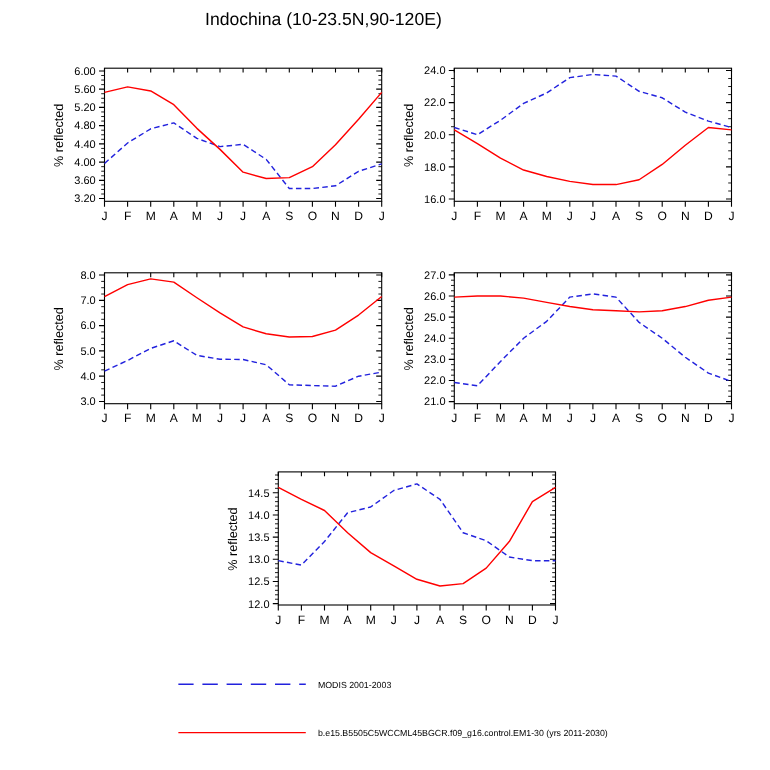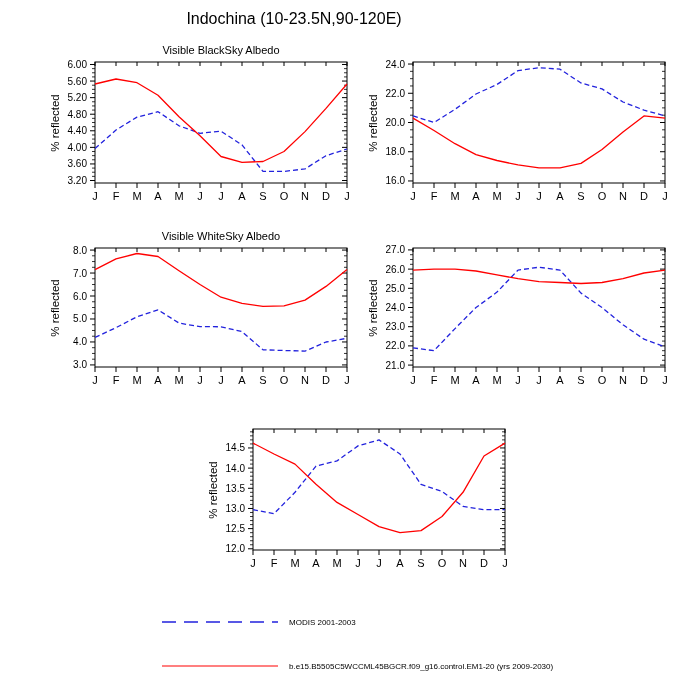--- a/index.html
+++ b/index.html
@@ -26,21 +26,20 @@
   .plot .month-label{font-size:11px;}
   .legend-row{position:absolute;left:162px;display:flex;align-items:center;gap:10px;text-align:right;}
   .legend-label{font-size:8px;white-space:nowrap;}
 </style>
 </head>
 <body>
 
 <div class="figure-title">Indochina (10-23.5N,90-120E)</div>
 
 <div class="chart" style="left:43px;top:42px;">
-  <div class="chart-title">Visible BlackSky Albedo</div>
   <div class="chart-ylabel" style="width: 121px; left: -49.5px; top: 72.5px;">% reflected</div>
   <svg class="plot" width="320" height="175">
       <rect x="52" y="20" width="252" height="121" fill="none" stroke="#000" stroke-width="1"></rect>
       <line x1="52" y1="141" x2="52" y2="146" stroke="#000" stroke-width="1"></line>
       <line x1="52" y1="20" x2="52" y2="24" stroke="#000" stroke-width="1"></line>
       <text x="52" y="158" text-anchor="middle" class="month-label">J</text>
       <line x1="73" y1="141" x2="73" y2="146" stroke="#000" stroke-width="1"></line>
       <line x1="73" y1="20" x2="73" y2="24" stroke="#000" stroke-width="1"></line>
       <text x="73" y="158" text-anchor="middle" class="month-label">F</text>
       <line x1="94" y1="141" x2="94" y2="146" stroke="#000" stroke-width="1"></line>
@@ -228,21 +227,20 @@
       <line x1="49" y1="36.65942028985508" x2="52" y2="36.65942028985508" stroke="#000" stroke-width="0.8"></line>
       <line x1="301" y1="36.65942028985508" x2="304" y2="36.65942028985508" stroke="#000" stroke-width="0.8"></line>
       <line x1="49" y1="29.352657004830924" x2="52" y2="29.352657004830924" stroke="#000" stroke-width="0.8"></line>
       <line x1="301" y1="29.352657004830924" x2="304" y2="29.352657004830924" stroke="#000" stroke-width="0.8"></line>
       <polyline points="52.0,73.9 73.0,80.5 94.0,67.3 115.0,52.0 136.0,42.5 157.0,28.6 178.0,25.7 199.0,27.2 220.0,41.0 241.0,46.9 262.0,60.0 283.0,68.1 304.0,73.9" fill="none" stroke="#2222dd" stroke-width="1.3" stroke-linejoin="round" stroke-dasharray="5,3"></polyline>
       <polyline points="52.0,76.1 73.0,88.5 94.0,101.7 115.0,112.6 136.0,118.5 157.0,122.9 178.0,125.8 199.0,125.8 220.0,121.4 241.0,107.5 262.0,90.0 283.0,73.9 304.0,76.1" fill="none" stroke="#ff0000" stroke-width="1.3" stroke-linejoin="round"></polyline>
     </svg>
 </div>
 
 <div class="chart" style="left:43px;top:228px;">
-  <div class="chart-title">Visible WhiteSky Albedo</div>
   <div class="chart-ylabel" style="width: 119px; left: -48.5px; top: 71.5px;">% reflected</div>
   <svg class="plot" width="320" height="173">
       <rect x="52" y="20" width="252" height="119" fill="none" stroke="#000" stroke-width="1"></rect>
       <line x1="52" y1="139" x2="52" y2="144" stroke="#000" stroke-width="1"></line>
       <line x1="52" y1="20" x2="52" y2="24" stroke="#000" stroke-width="1"></line>
       <text x="52" y="156" text-anchor="middle" class="month-label">J</text>
       <line x1="73" y1="139" x2="73" y2="144" stroke="#000" stroke-width="1"></line>
       <line x1="73" y1="20" x2="73" y2="24" stroke="#000" stroke-width="1"></line>
       <text x="73" y="156" text-anchor="middle" class="month-label">F</text>
       <line x1="94" y1="139" x2="94" y2="144" stroke="#000" stroke-width="1"></line>
@@ -554,15 +552,15 @@
   <div class="legend-row" style="top:616px;">
     <svg class="legend-sample" width="117" height="12">
         <line x1="0" y1="6" x2="116" y2="6" stroke="#2222dd" stroke-width="1.5" stroke-dasharray="14,8"></line>
       </svg>
     <span class="legend-label">MODIS 2001-2003</span>
   </div>
   <div class="legend-row" style="top:660px;">
     <svg class="legend-sample" width="117" height="12">
         <line x1="0" y1="6" x2="116" y2="6" stroke="#ff0000" stroke-width="1.2"></line>
       </svg>
-    <span class="legend-label">b.e15.B5505C5WCCML45BGCR.f09_g16.control.EM1-20 (yrs 2009-2030)</span>
+    <span class="legend-label">b.e15.B5505C5WCCML45BGCR.f09_g16.control.EM1-30 (yrs 2011-2030)</span>
   </div>
 </div>
 
 </body></html>

